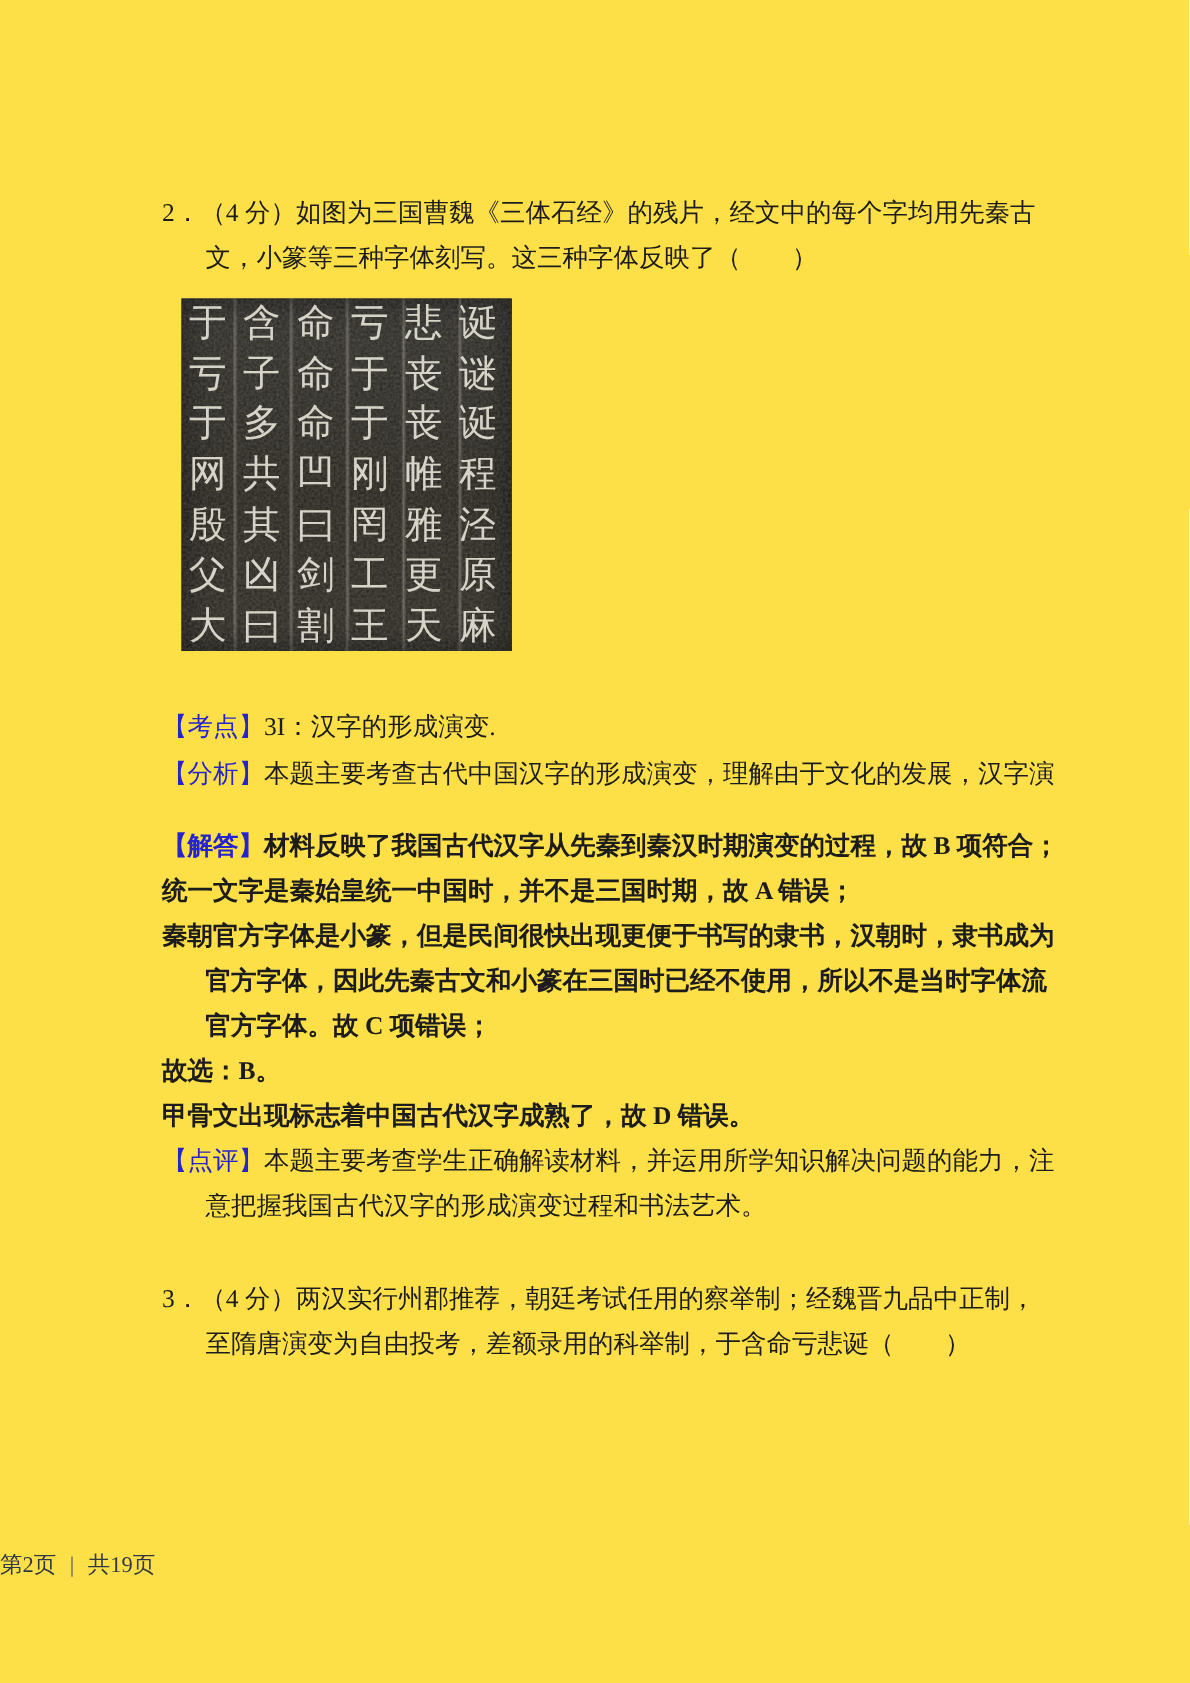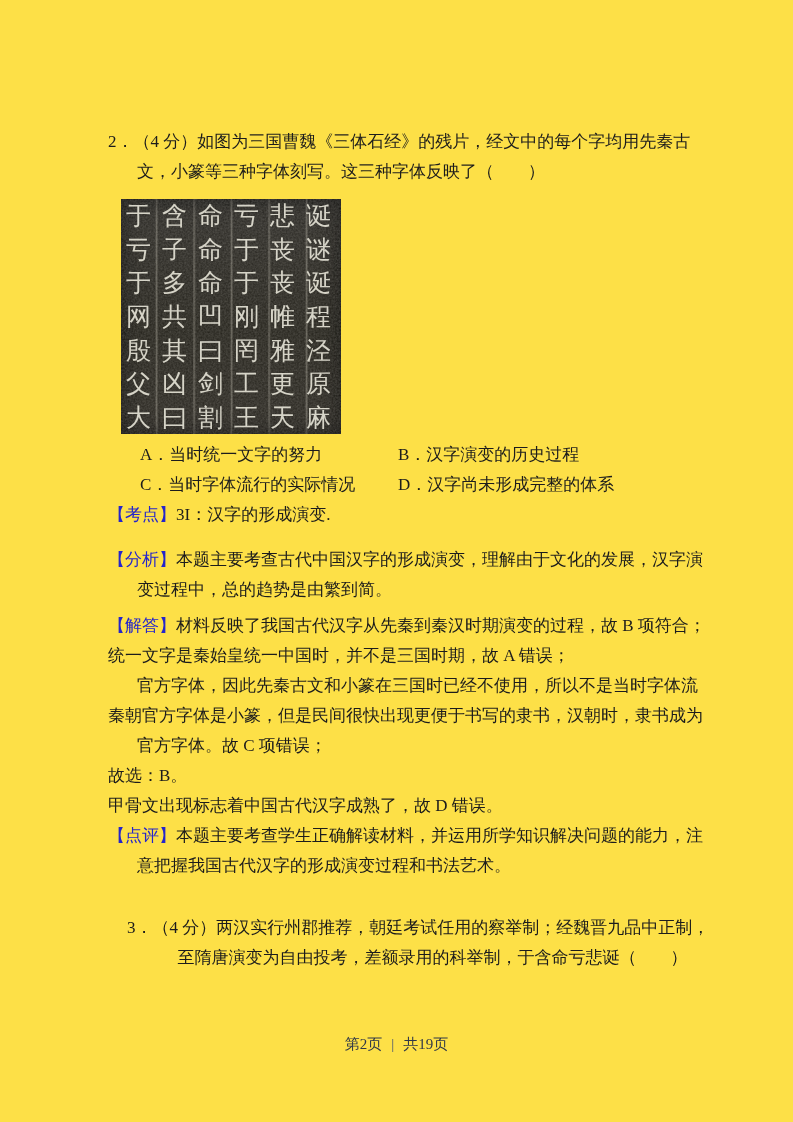--- a/index.html
+++ b/index.html
@@ -56,31 +56,30 @@
   
   .options {
     margin: 6px 0 0 32px;
     display: grid;
     grid-template-columns: 258px auto;
   }
   .option { line-height: 30px; white-space: nowrap; }
 
   
   .label { color: #2525cb; }
-  .kaodian  { }
-  .fenxi    { margin-top: 15px; }
-  .jieda    { margin-top: 6px; }
+  .kaodian  { margin-top: 36px; }
+  .fenxi    { margin-top: 1px; }
+  .jieda    { margin-top: 18px; font-weight: bold; }
   .dianping { margin-top: 0; }
-  .q3       { margin-top: 32px; text-align: center; }
+  .q3       { margin-top: 32px; }
 
   
   .footer {
     position: absolute;
     left: 0; top: 1032px; width: 100%;
-    text-align: center;
     font-size: 15px; line-height: 24px;
     color: #303848;
   }
   .footer .sep { margin: 0 9px; color: #4a5570; }
 </style>
 </head>
 <body>
 
 <div class="page">
   <div class="content">
@@ -105,54 +104,40 @@
           </div>
         <svg class="noise" width="220" height="235" xmlns="http://www.w3.org/2000/svg">
           <filter id="grain">
             <feTurbulence type="fractalNoise" baseFrequency="0.55" numOctaves="2" seed="7"></feTurbulence>
             <feColorMatrix type="matrix" values="0 0 0 0 0.85  0 0 0 0 0.83  0 0 0 0 0.76  0 0 0 0.22 0"></feColorMatrix>
           </filter>
           <rect width="220" height="235" filter="url(#grain)"></rect>
         </svg>
       </div>
 
-      <div class="options">
-
-          <div class="option"><span>A．</span><span>当时统一文字的努力</span></div>
-
-          <div class="option"><span>B．</span><span>汉字演变的历史过程</span></div>
-
-          <div class="option"><span>C．</span><span>当时字体流行的实际情况</span></div>
-
-          <div class="option"><span>D．</span><span>汉字尚未形成完整的体系</span></div>
-        </div>
     </section>
 
     <section class="kaodian">
       <div class="line"><span class="label">【考点】</span><span>3I：汉字的形成演变.</span></div>
       <div>
         
       </div>
     </section>
 
     <section class="fenxi">
       <div class="line"><span class="label">【分析】</span><span>本题主要考查古代中国汉字的形成演变，理解由于文化的发展，汉字演</span></div>
-      <div>
-
-      <div class="line indent">变过程中，总的趋势是由繁到简。</div>
-        </div>
     </section>
 
     <section class="jieda">
       <div class="line"><span class="label">【解答】</span><span>材料反映了我国古代汉字从先秦到秦汉时期演变的过程，故 B 项符合；</span></div>
       <div>
 
       <div class="line">统一文字是秦始皇统一中国时，并不是三国时期，故 A 错误；</div>
+          <div class="line">秦朝官方字体是小篆，但是民间很快出现更便于书写的隶书，汉朝时，隶书成为</div>
           <div class="line indent">官方字体，因此先秦古文和小篆在三国时已经不使用，所以不是当时字体流</div>
-          <div class="line">秦朝官方字体是小篆，但是民间很快出现更便于书写的隶书，汉朝时，隶书成为</div>
           <div class="line indent">官方字体。故 C 项错误；</div>
           <div class="line">故选：B。</div>
           <div class="line">甲骨文出现标志着中国古代汉字成熟了，故 D 错误。</div>
         </div>
     </section>
 
     <section class="dianping">
       <div class="line"><span class="label">【点评】</span><span>本题主要考查学生正确解读材料，并运用所学知识解决问题的能力，注</span></div>
       <div>
 

